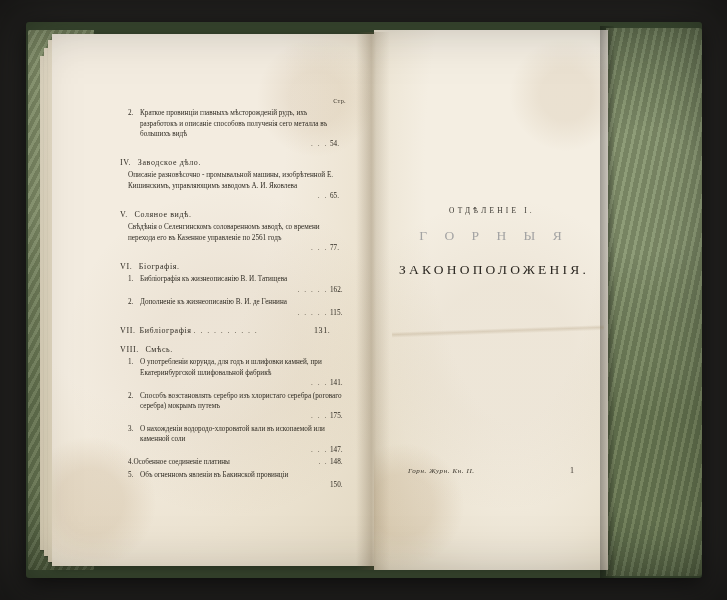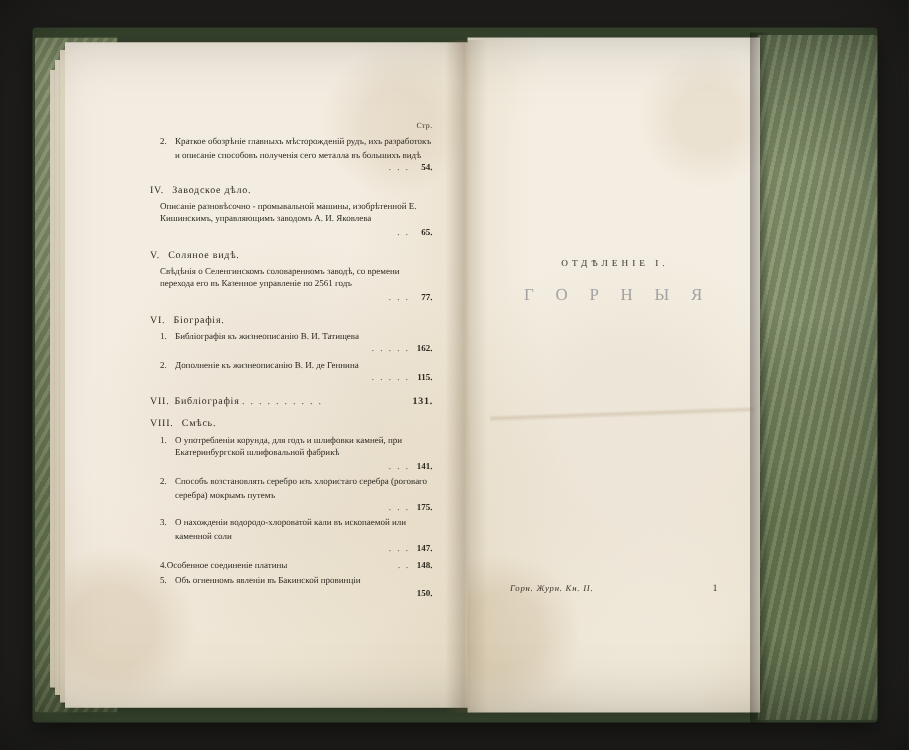--- a/index.html
+++ b/index.html
@@ -91,23 +91,23 @@
   }
 
   
   .toc{
     position:absolute;left:120px;top:96px;width:226px;
     color:#2e2a22;
     font-size:7.2px;line-height:1.45;
   }
   .sr-head{ text-align:right; font-size:6.3px; letter-spacing:.3px; margin:0 0 3px 0; color:#3a342a;}
   .dots{flex:0 0 auto;letter-spacing:1.4px;color:#4a4437;padding:0 2px;}
-  .pg{width:16px;flex:none;text-align:right;font-weight:bold;}
+  .pg{width:16px;flex:none;}
   .sect{
-    margin:7px 0 2px 0;font-size:8px;letter-spacing:.6px;
+    margin:7px 16px 2px 0;font-size:8px;letter-spacing:.6px;
   }
   .sect .rom{margin-right:4px;}
   .inline-line{display:flex;}
   .tail{display:flex;justify-content:flex-end;}
   .tail .dots{letter-spacing:1.6px;}
   .grp{margin-left:8px;margin-bottom:2px;}
   .grp .lead{display:flex;}
   .grp .lead .n{width:12px;flex:none;}
   .grp .body{flex:1;}
 
@@ -161,21 +161,21 @@
   <div class="gutter"></div>
   <div class="crease"></div>
 
   <div class="toc">
 
     <div class="sr-head">Стр.</div>
 
     <div class="grp">
       <div class="lead">
         <span class="n">2.</span>
-        <span class="body">Краткое обозрѣніе главныхъ мѣсторожденій рудъ, ихъ разработокъ и описаніе способовъ полученія сего металла въ большихъ видѣ</span>
+        <span class="body">Краткое провинціи главныхъ мѣсторожденій рудъ, ихъ разработокъ и описаніе способовъ полученія сего металла въ большихъ видѣ</span>
       </div>
       <div class="tail">
         <span class="dots">. . .</span>
         <span class="pg">54.</span>
       </div>
     </div>
 
     <div class="sect">
       <span class="rom">IV.</span>
       <span>Заводское дѣло.</span>
@@ -284,17 +284,18 @@
       </div>
       <div class="tail">
         <span class="pg">150.</span>
       </div>
     </div>
 
   </div>
 
   <div class="rt-otd">ОТДѢЛЕНІЕ I.</div>
   <div class="rt-t1">Г О Р Н Ы Я</div>
+  <div class="rt-t2">ЗАКОНОПОЛОЖЕНІЯ.</div>
   <div class="rt-foot">Горн. Журн. Кн. II.</div>
   <div class="rt-pageno">1</div>
 
   <div class="vignette"></div>
 </div>
 
 </body></html>

